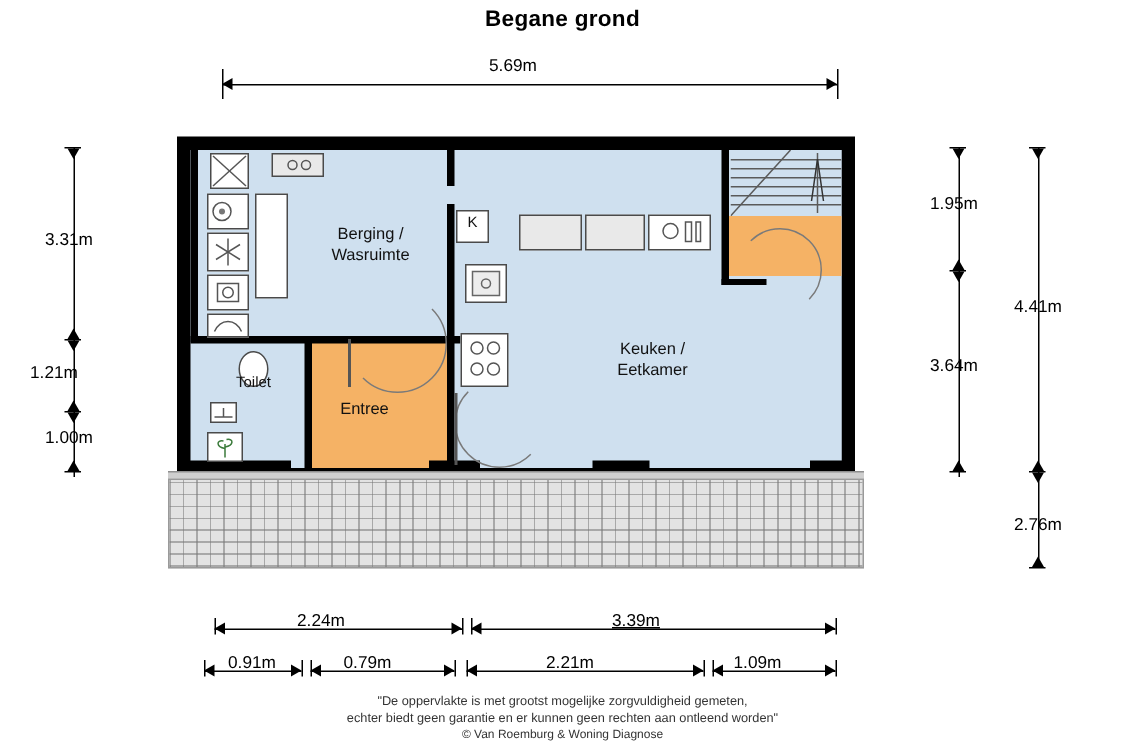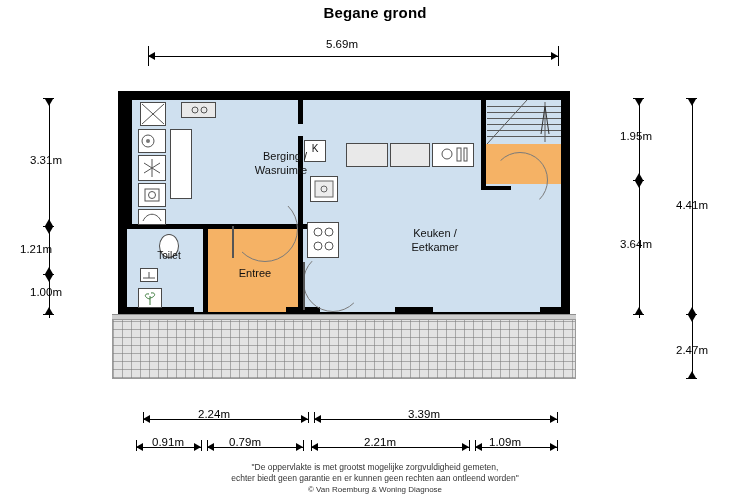--- a/index.html
+++ b/index.html
@@ -339,31 +339,31 @@
   </div>
 
   <div class="swing" style="left:232px; top:196px; width:64px; height:64px; border-color:#7a7a7a; clip-path: polygon(0 100%, 100% 100%, 100% 0);"></div>
   <div class="wall" style="left:232px; top:226px; width:2px; height:32px; background:#555;"></div>
 
   <div class="swing" style="left:303px; top:252px; width:58px; height:58px; clip-path: polygon(0 0, 100% 100%, 0 100%);"></div>
   <div class="wall" style="left:303px; top:262px; width:2px; height:48px; background:#555;"></div>
 
   <div class="swing" style="left:492px; top:152px; width:54px; height:54px; clip-path: polygon(0 0, 100% 0, 100% 100%);"></div>
 
-  <div class="room-label" style="left:187px; top:149px; width:120px;text-align:right;">
+  <div class="room-label" style="left:187px; top:149px; width:120px;">
     <div>Berging /</div>
     <div>Wasruimte</div>
   </div>
 
   <div class="room-label" style="left:380px; top:226px; width:110px;">
     <div>Keuken /</div>
     <div>Eetkamer</div>
   </div>
 
-  <div class="room-label" style="left:212px; top:266px; width:86px;text-align:center;">
+  <div class="room-label" style="left:200px; top:266px; width:86px;text-align:center;">
     <div>Entree</div>
   </div>
 
   <div class="room-label small" style="left:136px; top:249px; width:66px;">
     <div>Toilet</div>
   </div>
 
   <div class="room-label" style="left:306px; top:142px; width:18px; font-size:10px;">
     <div>K</div>
   </div>
@@ -408,21 +408,21 @@
 
   <div class="dim-v" style="left:692px; top:98px; height:280px;"></div>
   <div class="tick-h" style="left:686px; top:98px;"></div>
   <div class="tick-h" style="left:686px; top:314px;"></div>
   <div class="tick-h" style="left:686px; top:378px;"></div>
   <div class="arrow down" style="left:688px; top:99px;"></div>
   <div class="arrow up" style="left:688px; top:307px;"></div>
   <div class="arrow down" style="left:688px; top:315px;"></div>
   <div class="arrow up" style="left:688px; top:371px;"></div>
   <div class="dim-label" style="left:676px; top:199px;">4.41m</div>
-  <div class="dim-label" style="left:676px; top:344px;">2.47m</div>
+  <div class="dim-label" style="left:676px; top:344px;">2.76m</div>
 
   <div class="dim-h" style="left:143px; top:419px; width:165px;"></div>
   <div class="dim-h" style="left:314px; top:419px; width:243px;"></div>
   <div class="tick-v" style="left:143px; top:412px;"></div>
   <div class="tick-v" style="left:308px; top:412px;"></div>
   <div class="tick-v" style="left:314px; top:412px;"></div>
   <div class="tick-v" style="left:557px; top:412px;"></div>
   <div class="arrow left" style="left:143px; top:415px;"></div>
   <div class="arrow right" style="left:301px; top:415px;"></div>
   <div class="arrow left" style="left:314px; top:415px;"></div>

